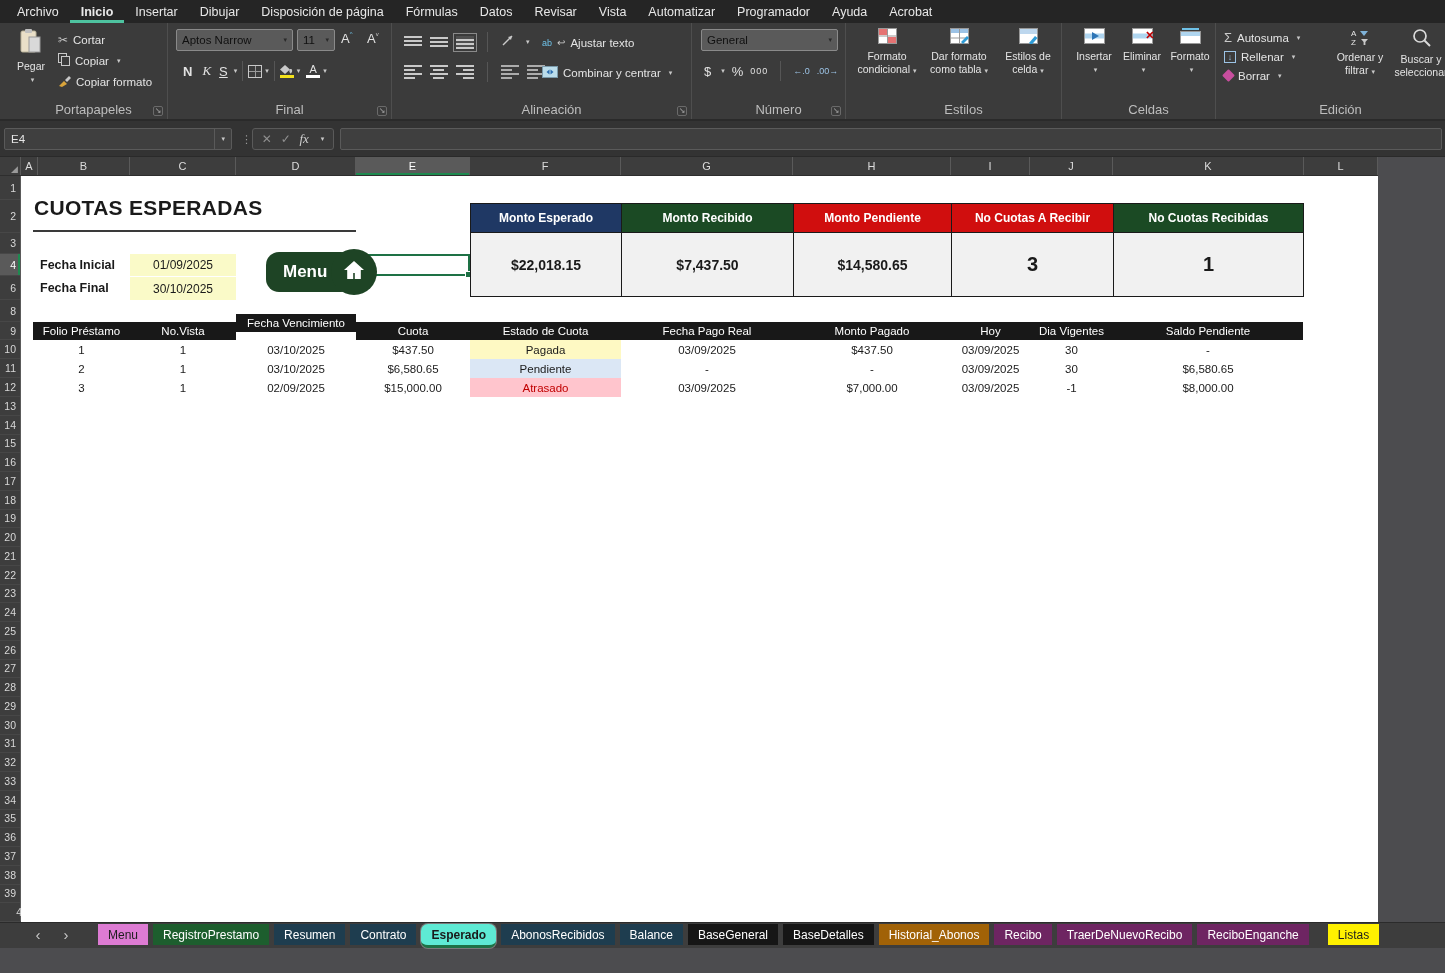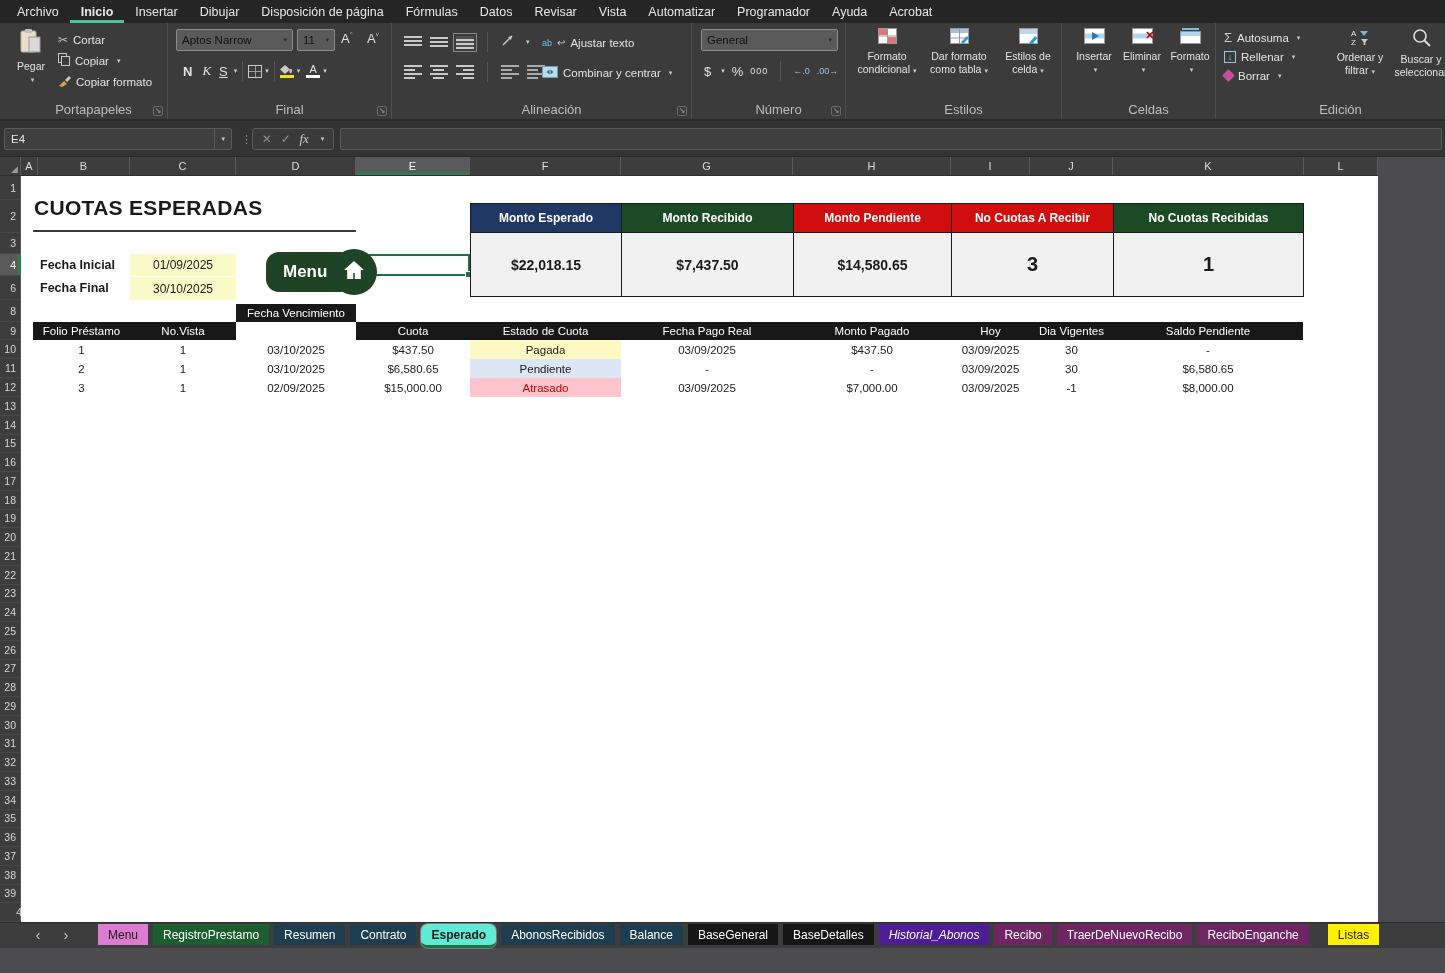--- a/index.html
+++ b/index.html
@@ -462,21 +462,21 @@
         <div class="card-h" style="left: 772px; width: 159px; top: 27px; background: rgb(208, 14, 14);">Monto Pendiente</div>
         <div class="card-v" style="left: 772px; width: 159px; top: 57px; font-size: 14px;">$14,580.65</div>
         <div class="card-h" style="left: 930px; width: 163px; top: 27px; background: rgb(208, 14, 14);">No Cuotas A Recibir</div>
         <div class="card-v" style="left: 930px; width: 163px; top: 57px; font-size: 20px;">3</div>
         <div class="card-h" style="left: 1092px; width: 191px; top: 27px; background: rgb(27, 74, 36);">No Cuotas Recibidas</div>
         <div class="card-v" style="left: 1092px; width: 191px; top: 57px; font-size: 20px;">1</div>
       </div>
     <div id="table-mount">
         <div class="tbl-h" style="left: 12px; width: 97px; top: 146px;">Folio Préstamo</div>
         <div class="tbl-h" style="left: 109px; width: 106px; top: 146px;">No.Vista</div>
-        <div class="tbl-h" style="left: 215px; width: 120px; top: 128px; text-align: right;">Fecha Vencimiento</div>
+        <div class="tbl-h" style="left: 215px; width: 120px; top: 138px; text-align: right;">Fecha Vencimiento</div>
         <div class="tbl-h" style="left: 335px; width: 114px; top: 146px;">Cuota</div>
         <div class="tbl-h" style="left: 449px; width: 151px; top: 146px;">Estado de Cuota</div>
         <div class="tbl-h" style="left: 600px; width: 172px; top: 146px;">Fecha Pago Real</div>
         <div class="tbl-h" style="left: 772px; width: 158px; top: 146px;">Monto Pagado</div>
         <div class="tbl-h" style="left: 930px; width: 79px; top: 146px;">Hoy</div>
         <div class="tbl-h" style="left: 1009px; width: 83px; top: 146px;">Dia Vigentes</div>
         <div class="tbl-h" style="left: 1092px; width: 190px; top: 146px;">Saldo Pendiente</div>
         <div class="tbl-c" style="left: 12px; width: 97px; top: 164px;">1</div>
         <div class="tbl-c" style="left: 109px; width: 106px; top: 164px;">1</div>
         <div class="tbl-c" style="left: 215px; width: 120px; top: 164px;">03/10/2025</div>
@@ -516,21 +516,21 @@
     <div class="tabs" id="tabs-mount">
         <div class="tab" style="background: rgb(221, 123, 211); color: rgb(30, 30, 30);">Menu</div>
         <div class="tab" style="background: rgb(29, 94, 46); color: rgb(255, 255, 255);">RegistroPrestamo</div>
         <div class="tab" style="background: rgb(30, 61, 79); color: rgb(255, 255, 255);">Resumen</div>
         <div class="tab" style="background: rgb(30, 61, 79); color: rgb(255, 255, 255);">Contrato</div>
         <div class="tab active" style="background: #5eead4; color: rgb(26, 26, 26); border-radius: 7px;">Esperado</div>
         <div class="tab" style="background: rgb(30, 61, 79); color: rgb(255, 255, 255);">AbonosRecibidos</div>
         <div class="tab" style="background: rgb(30, 61, 79); color: rgb(255, 255, 255);">Balance</div>
         <div class="tab" style="background: rgb(22, 22, 22); color: rgb(255, 255, 255);">BaseGeneral</div>
         <div class="tab" style="background: rgb(22, 22, 22); color: rgb(255, 255, 255);">BaseDetalles</div>
-        <div class="tab" style="background: #4c1d95; color: rgb(255, 255, 255); font-style: italic;">Historial_Abonos</div>
+        <div class="tab" style="background: #a16207; color: rgb(255, 255, 255);">Historial_Abonos</div>
         <div class="tab" style="background: rgb(110, 37, 98); color: rgb(255, 255, 255);">Recibo</div>
         <div class="tab" style="background: rgb(110, 37, 98); color: rgb(255, 255, 255);">TraerDeNuevoRecibo</div>
         <div class="tab" style="background: rgb(110, 37, 98); color: rgb(255, 255, 255);">ReciboEnganche</div>
         <div class="tab" style="background: rgb(255, 241, 0); color: rgb(30, 30, 30); margin-left: 14px;">Listas</div>
       </div>
   </div>
 
 
 </div>
 

